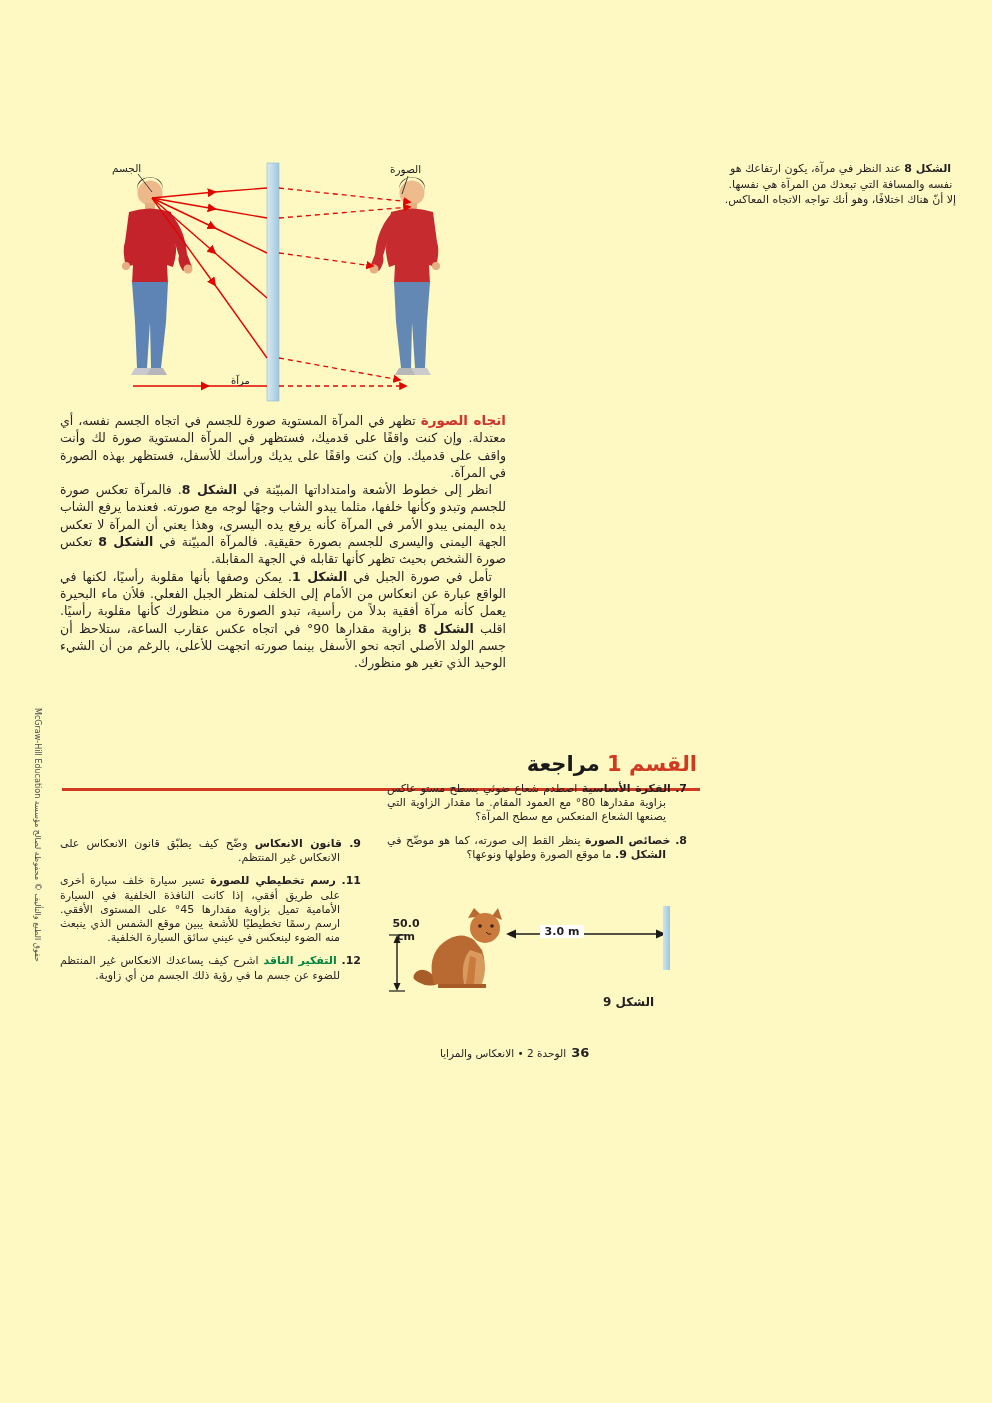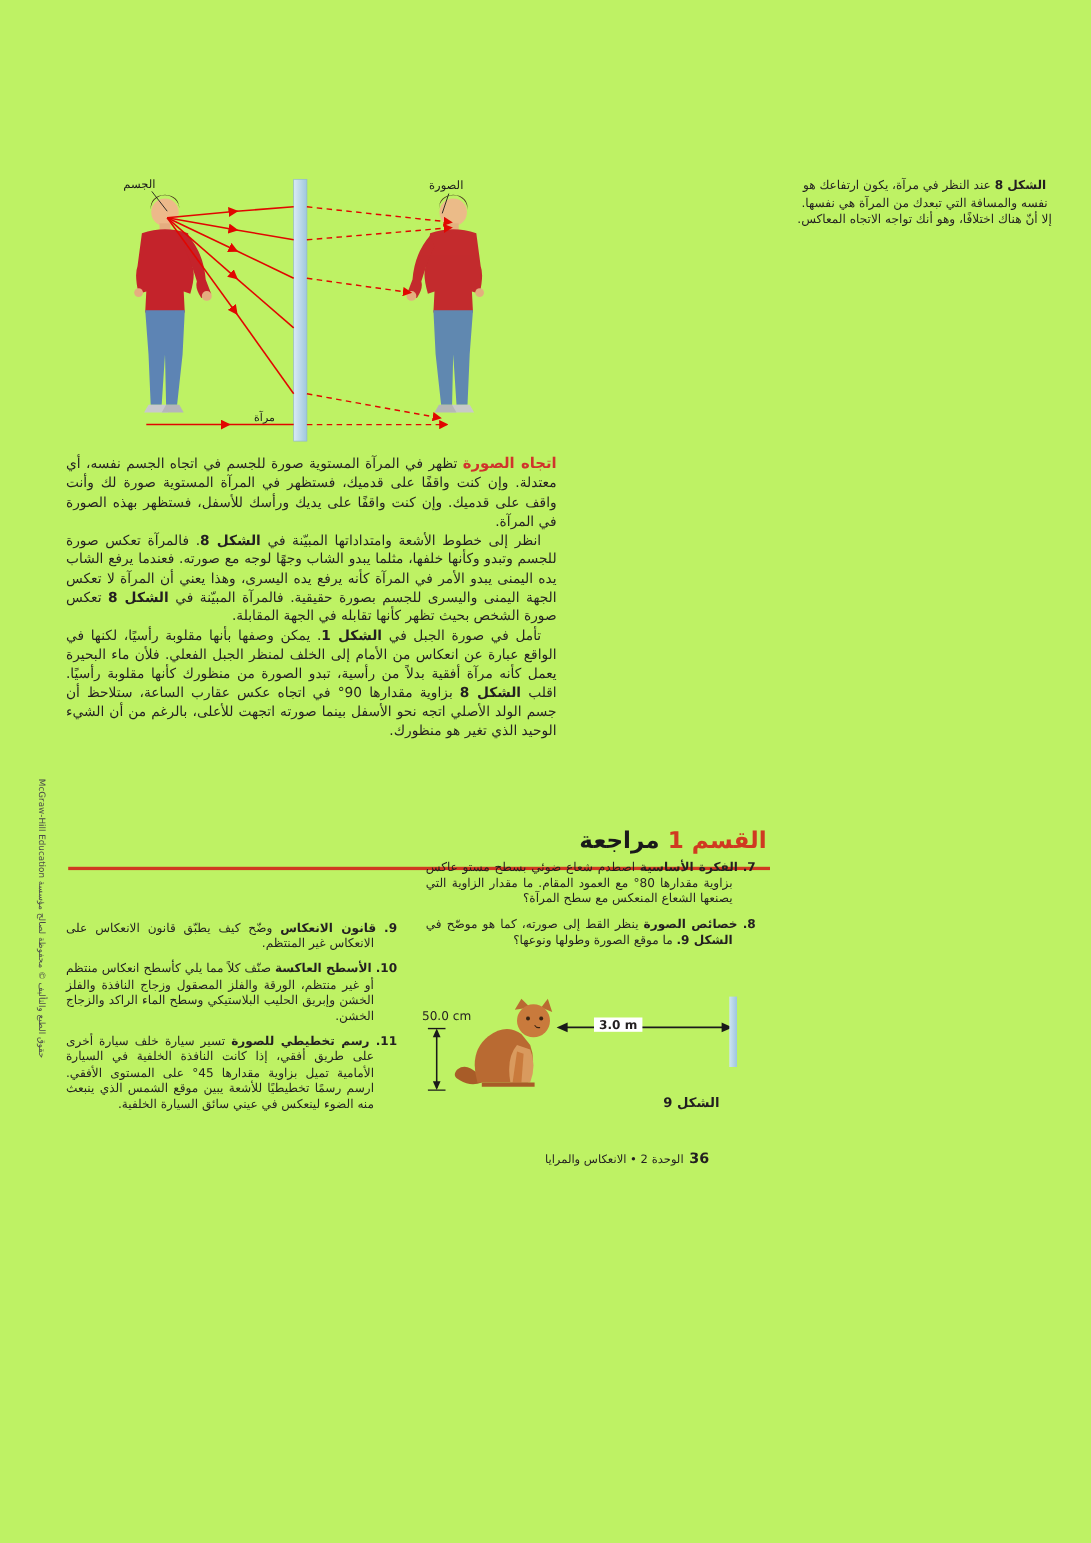--- a/index.html
+++ b/index.html
@@ -1,17 +1,17 @@
 <!DOCTYPE html>
 <html lang="ar"><head>
 <meta charset="utf-8">
 <style>
   html,body{margin:0;padding:0;background:#fff;}
   body{font-family:"DejaVu Sans",sans-serif;color:#231f20;}
-  #page{position:relative;width:992px;height:1403px;background:#bef264;overflow:hidden;direction:rtl;}
+  #page{position:relative;width:992px;height:1403px;background:#fef9c3;overflow:hidden;direction:rtl;}
   .abs{position:absolute;}
   
   #fig8-svg{position:absolute;left:88px;top:158px;width:382px;height:246px;}
   .fig-label{position:absolute;font-size:10.5px;color:#1a1a1a;direction:rtl;}
   
   #fig8-caption{position:absolute;left:724px;top:161px;width:233px;font-size:11px;line-height:15.5px;
     text-align:center;direction:rtl;color:#231f20;}
   #fig8-caption b{font-weight:bold;}
   
   #body-text{position:absolute;left:60px;top:412px;width:446px;direction:rtl;text-align:justify;
@@ -28,33 +28,33 @@
   #review-rule{position:absolute;left:62px;top:788px;width:638px;height:3px;background:#d03a21;}
   
   .qcol{position:absolute;direction:rtl;text-align:justify;font-size:11px;line-height:14.2px;color:#231f20;}
   #qcol-right{left:387px;top:782px;width:300px;}
   #qcol-left{left:60px;top:837px;width:301px;}
   .q{margin:0 0 9px 0;padding-right:21px;text-indent:-21px;}
   .qnum{font-weight:bold;}
   .qlead{font-weight:bold;}
   .qlead.green{color:#00833e;}
   
-  #fig9-height-label{position:absolute;left:383px;top:917px;width:46px;font-size:11px;font-weight:normal;
+  #fig9-height-label{position:absolute;left:383px;top:917px;width:46px;font-size:11px;font-weight:bold;
     direction:ltr;text-align:center;}
   #fig9-varrow{position:absolute;left:388px;top:934px;width:20px;height:58px;}
   #fig9-cat{position:absolute;left:408px;top:906px;width:102px;height:84px;}
   #fig9-harrow{position:absolute;left:505px;top:926px;width:162px;height:16px;}
   #fig9-dist-label{position:absolute;left:540px;top:925px;width:44px;background:#fff;font-size:11px;
     font-weight:bold;direction:ltr;text-align:center;}
   #fig9-mirror{position:absolute;left:663px;top:906px;width:7px;height:64px;
     background:linear-gradient(90deg,#cde4f2,#9ec6dd);}
   #fig9-caption{position:absolute;left:603px;top:995px;width:72px;font-size:12px;font-weight:bold;
     direction:rtl;text-align:left;}
   
-  #footer{position:absolute;left:440px;top:1042px;width:260px;direction:rtl;text-align:center;white-space:nowrap;}
+  #footer{position:absolute;left:440px;top:1042px;width:260px;direction:rtl;text-align:left;white-space:nowrap;}
   #footer .pg{font-weight:bold;font-size:13px;}
   #footer .unit{font-size:10.5px;}
   
   #sidebar-credit{position:absolute;left:42px;top:782px;width:180px;height:12px;
     transform:rotate(90deg);transform-origin:0 0;direction:rtl;
     font-size:8px;color:#4a4a4a;white-space:nowrap;}
 </style>
 </head>
 <body>
 
@@ -148,26 +148,26 @@
       <span class="qlead">خصائص الصورة</span><span> ينظر القط إلى صورته، كما هو موضّح في </span><span class="b">الشكل 9.</span><span> ما موقع الصورة وطولها ونوعها؟</span>
     </p>
   </div>
 
   <div class="qcol" id="qcol-left">
     <p class="q">
       <span class="qnum">9.</span>
       <span class="qlead">قانون الانعكاس</span><span> وضّح كيف يطبّق قانون الانعكاس على الانعكاس غير المنتظم.</span>
     </p>
     <p class="q">
-      <span class="qnum">10.</span>
-      <span class="qlead">الأسطح العاكسة</span><span> صنّف كلاً مما يلي كأسطح انعكاس منتظم أو غير منتظم، الورقة والفلز المصقول وزجاج النافذة والفلز الخشن وإبريق الحليب البلاستيكي وسطح الماء الراكد والزجاج الخشن.</span>
-    </p>
-    <p class="q">
       <span class="qnum">11.</span>
       <span class="qlead">رسم تخطيطي للصورة</span><span> تسير سيارة خلف سيارة أخرى على طريق أفقي، إذا كانت النافذة الخلفية في السيارة الأمامية تميل بزاوية مقدارها 45° على المستوى الأفقي. ارسم رسمًا تخطيطيًا للأشعة يبين موقع الشمس الذي ينبعث منه الضوء لينعكس في عيني سائق السيارة الخلفية.</span>
+    </p>
+    <p class="q">
+      <span class="qnum">12.</span>
+      <span class="qlead green">التفكير الناقد</span><span> اشرح كيف يساعدك الانعكاس غير المنتظم للضوء عن جسم ما في رؤية ذلك الجسم من أي زاوية.</span>
     </p>
   </div>
 
   <div id="fig9-height-label">50.0 cm</div>
 
   <svg id="fig9-varrow" viewBox="0 0 20 58" xmlns="http://www.w3.org/2000/svg">
     <line x1="1" y1="1" x2="17" y2="1" stroke="#1a1a1a" stroke-width="1.2"></line>
     <line x1="9" y1="3" x2="9" y2="55" stroke="#1a1a1a" stroke-width="1.4"></line>
     <path d="M9,1 L5.5,9 L12.5,9 Z" fill="#1a1a1a"></path>
     <path d="M9,57 L5.5,49 L12.5,49 Z" fill="#1a1a1a"></path>

